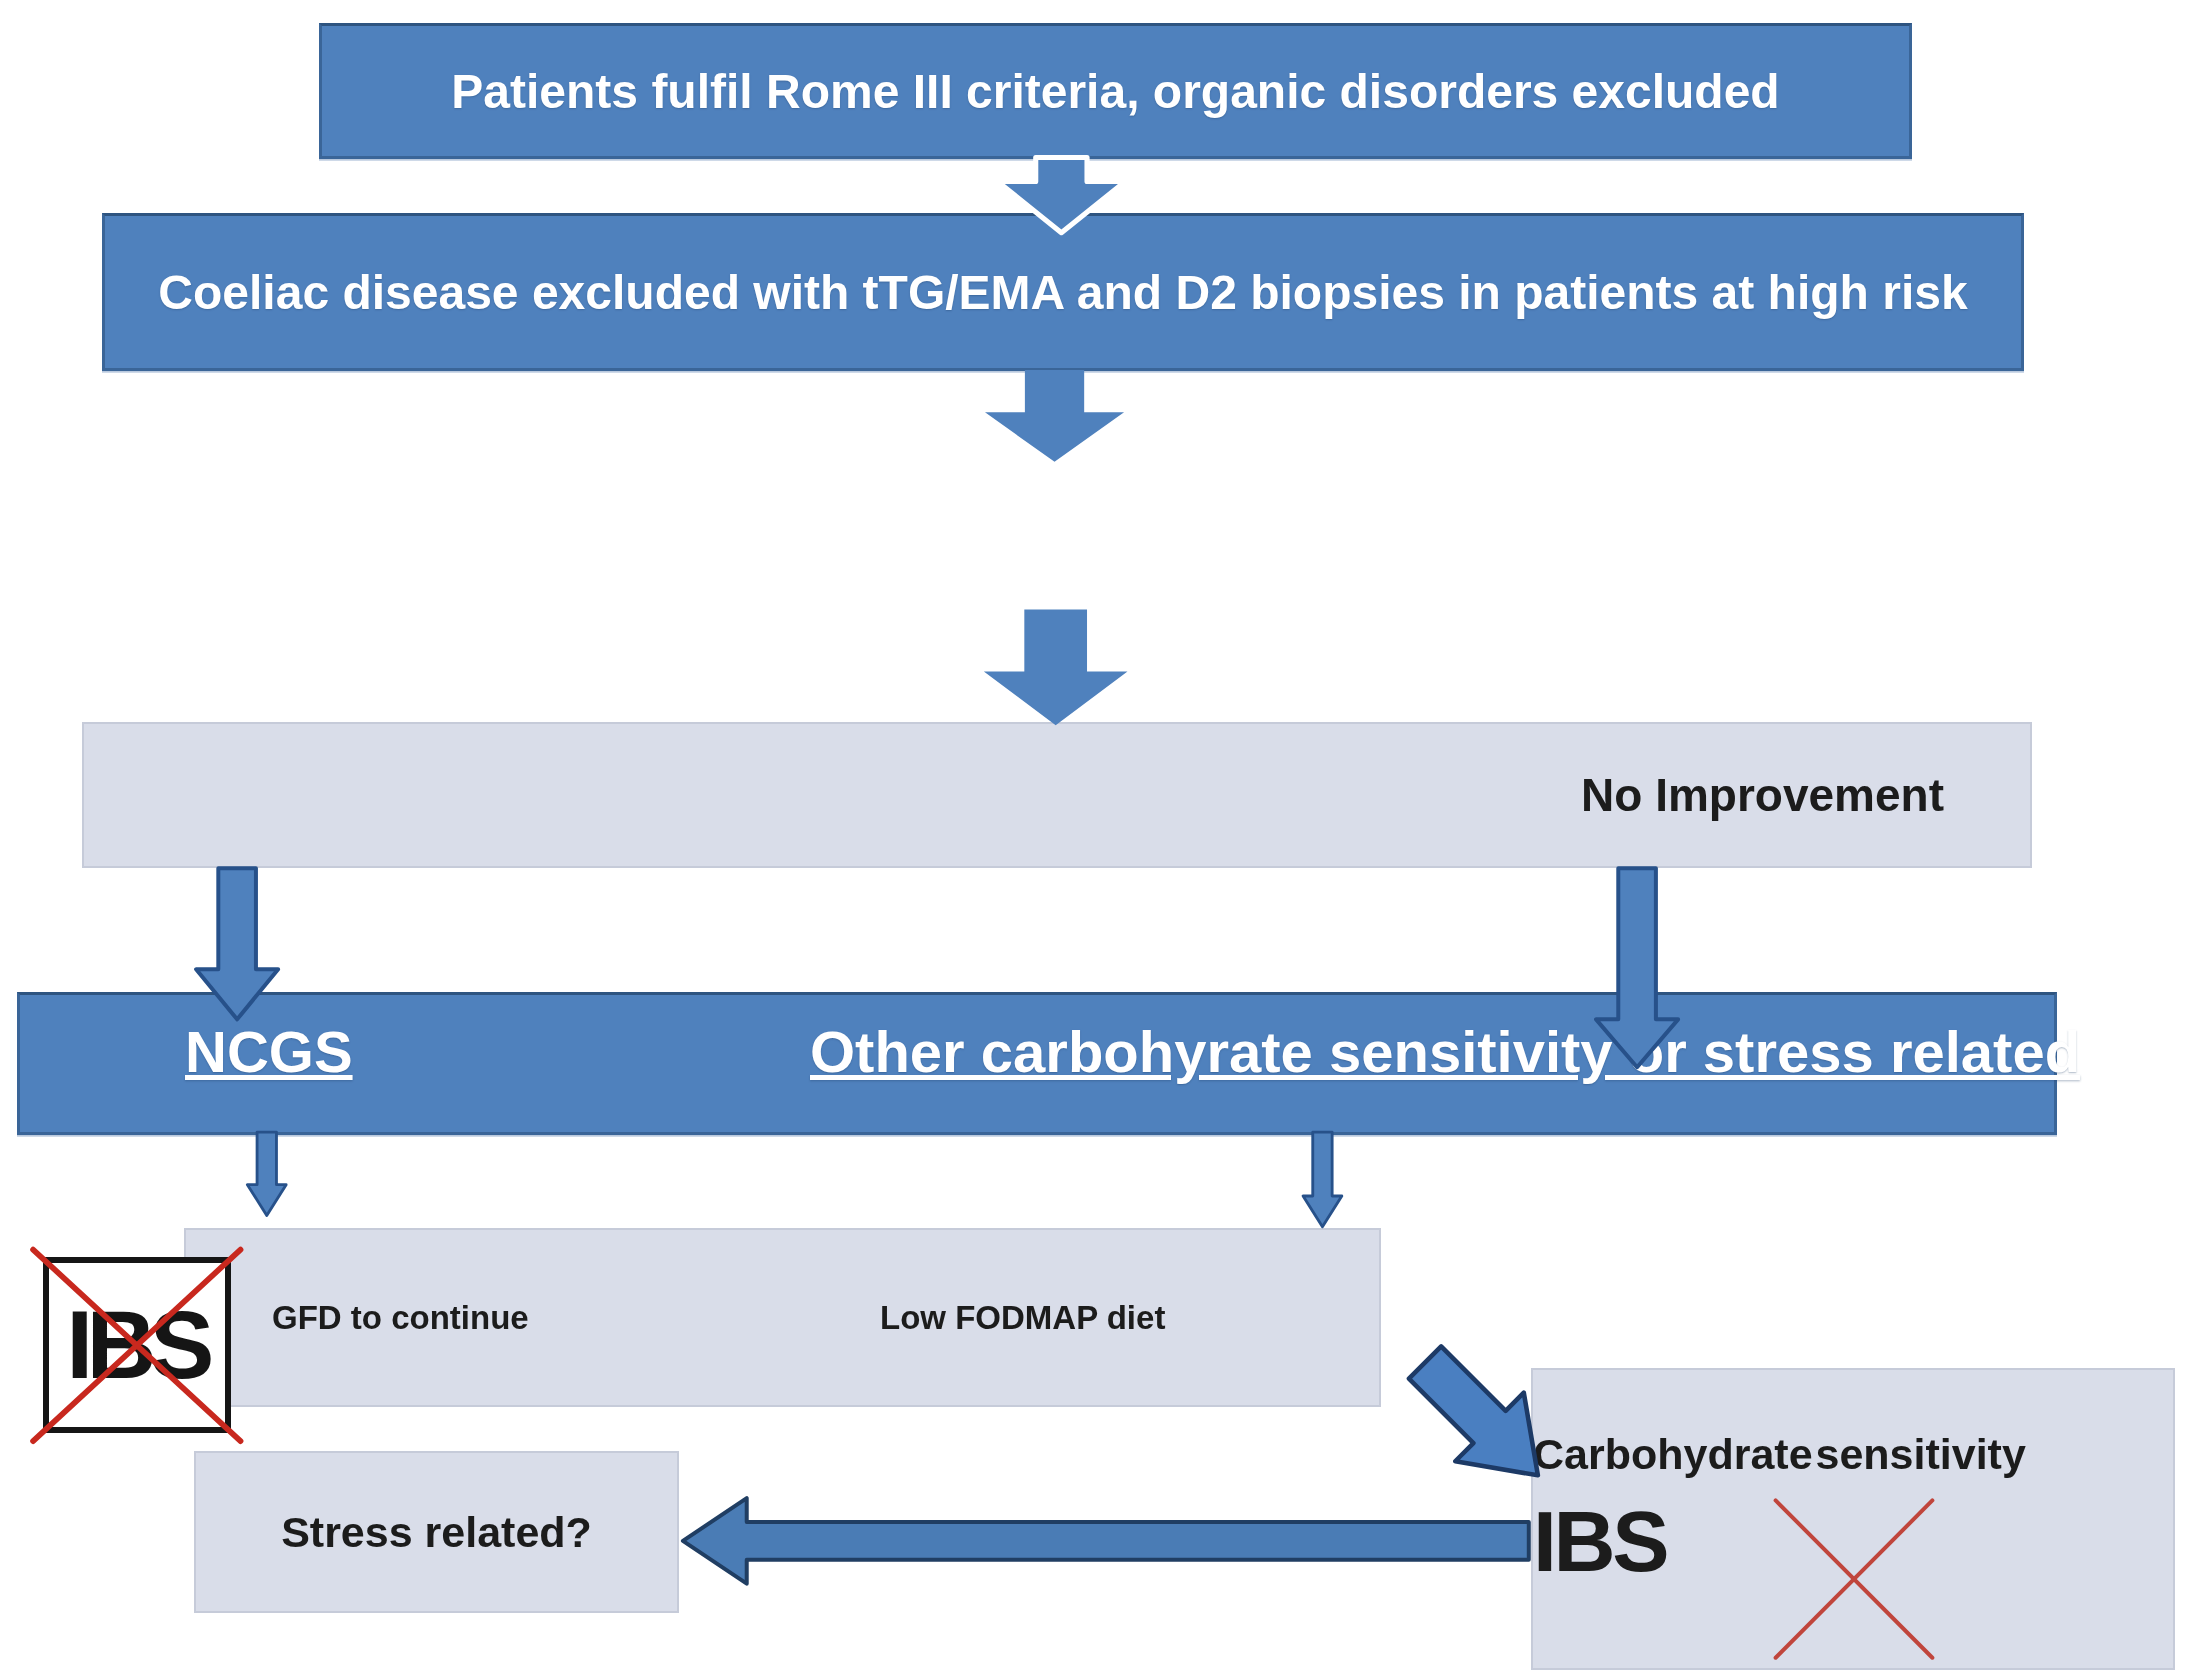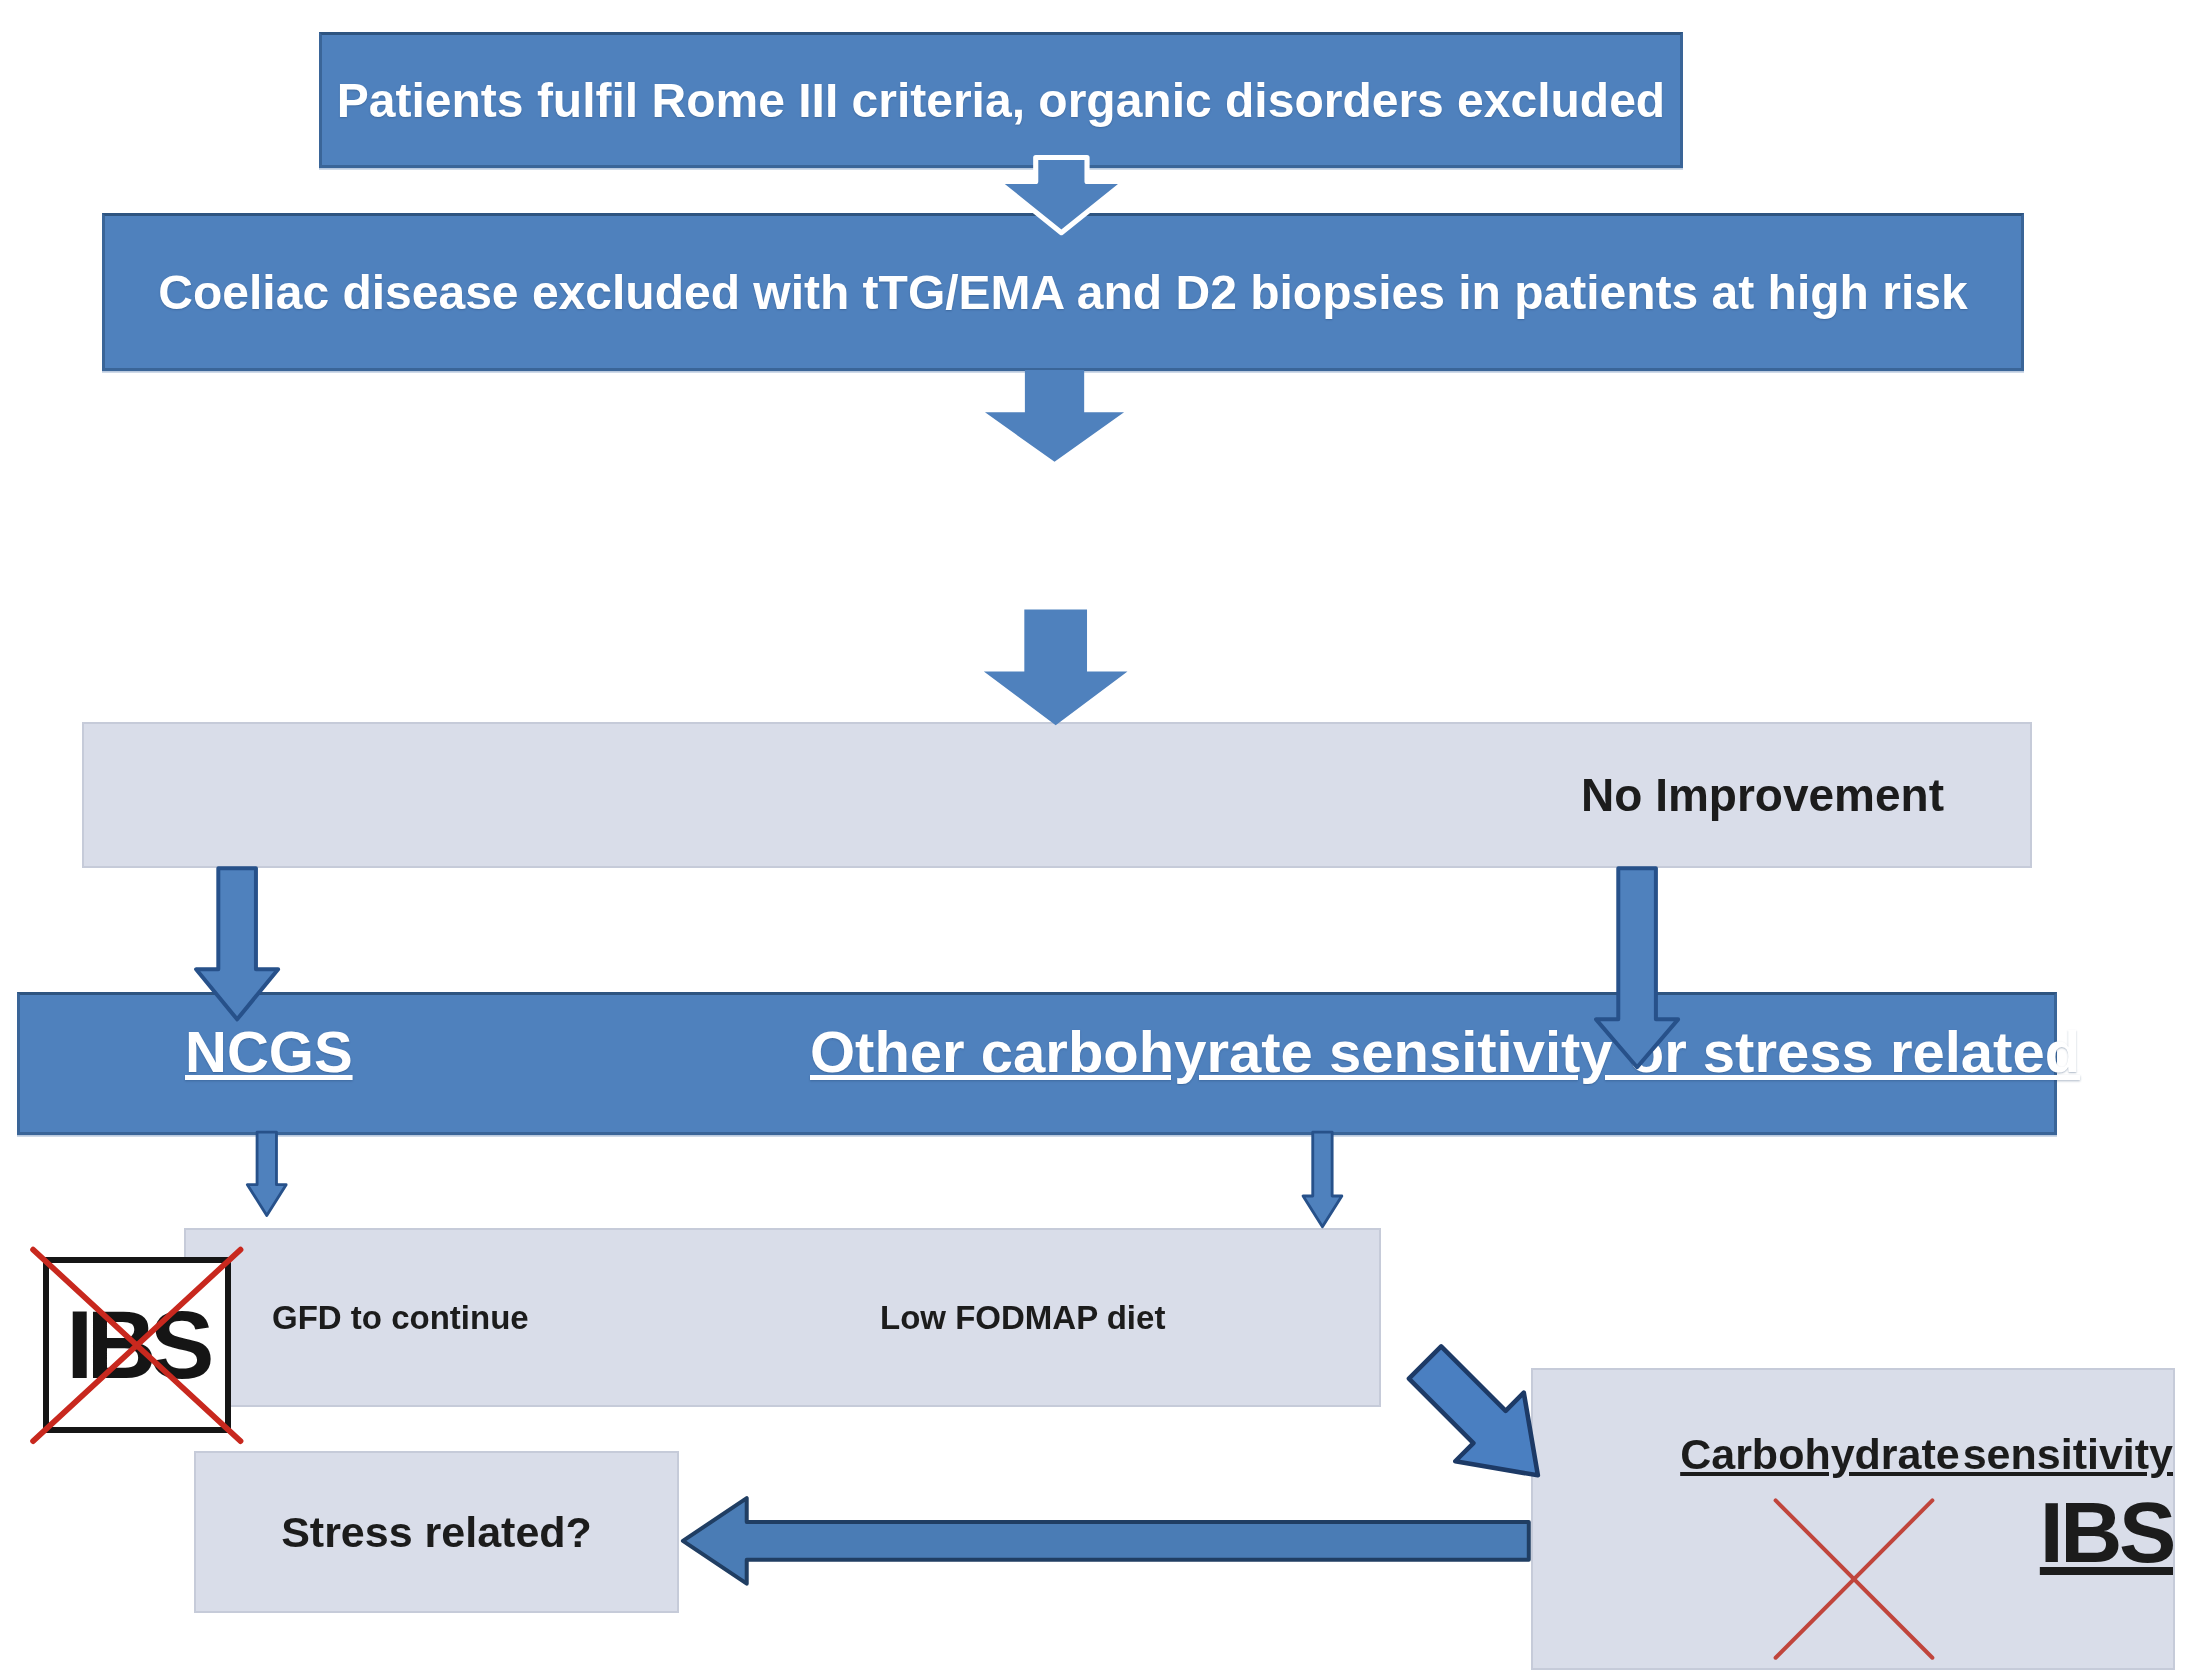--- a/index.html
+++ b/index.html
@@ -15,35 +15,35 @@
   }
   .blue-box .lbl{white-space:nowrap;text-shadow:0 1.1px 1.7px rgba(30,60,100,.35);}
   .light-box{
     background:#d9dde9;border:2.3px solid #c6cbd9;color:#1c1c1c;font-weight:600;
   }
   .step-text{font-size:48px;}
   .band-label{position:absolute;top:50%;transform:translateY(-50%);font-size:46px;font-weight:600;white-space:nowrap;}
   .ncgs-label{position:absolute;font-size:58px;font-weight:600;color:#ffffff;white-space:nowrap;text-shadow:0 1.1px 1.7px rgba(30,60,100,.35);text-decoration:underline;}
   .gfd-label{position:absolute;top:50%;transform:translateY(-50%);font-size:33px;font-weight:700;white-space:nowrap;}
   .stress-box{display:flex;align-items:center;justify-content:center;font-size:43px;}
-  .carb-box{display:flex;flex-direction:column;align-items:flex-end;padding-top:60px;gap:4px;text-decoration:underline;}
+  .carb-box{display:flex;flex-direction:column;align-items:flex-start;padding-top:60px;gap:13px;}
   .carb-title{font-size:43px;font-weight:600;word-spacing:-9px;white-space:nowrap;}
   .carb-ibs{font-size:86px;font-weight:600;letter-spacing:-3.4px;position:relative;}
   .ibs-stamp{
     background:#ffffff;border:6.8px solid #151515;display:flex;align-items:center;justify-content:center;
     font-size:97px;font-weight:700;letter-spacing:-6.8px;color:#151515;
   }
   #arrow-overlay{position:absolute;left:0;top:0;pointer-events:none;}
 </style>
 </head>
 <body>
 
 <div id="canvas">
 
-  <div class="box blue-box" style="left:319px;top:32px;width:1364px;height:136px;">
+  <div class="box blue-box" style="left:319px;top:23px;width:1593px;height:136px;">
     <span class="lbl step-text">Patients fulfil Rome III criteria, organic disorders excluded</span>
   </div>
 
   <div class="box blue-box" style="left:102px;top:213px;width:1922px;height:158px;">
     <span class="lbl step-text">Coeliac disease excluded with tTG/EMA and D2 biopsies in patients at high risk</span>
   </div>
 
 
   <div class="box light-box" style="left:82px;top:722px;width:1950px;height:146px;">
     <span class="band-label" style="right:86px;">No Improvement</span>

